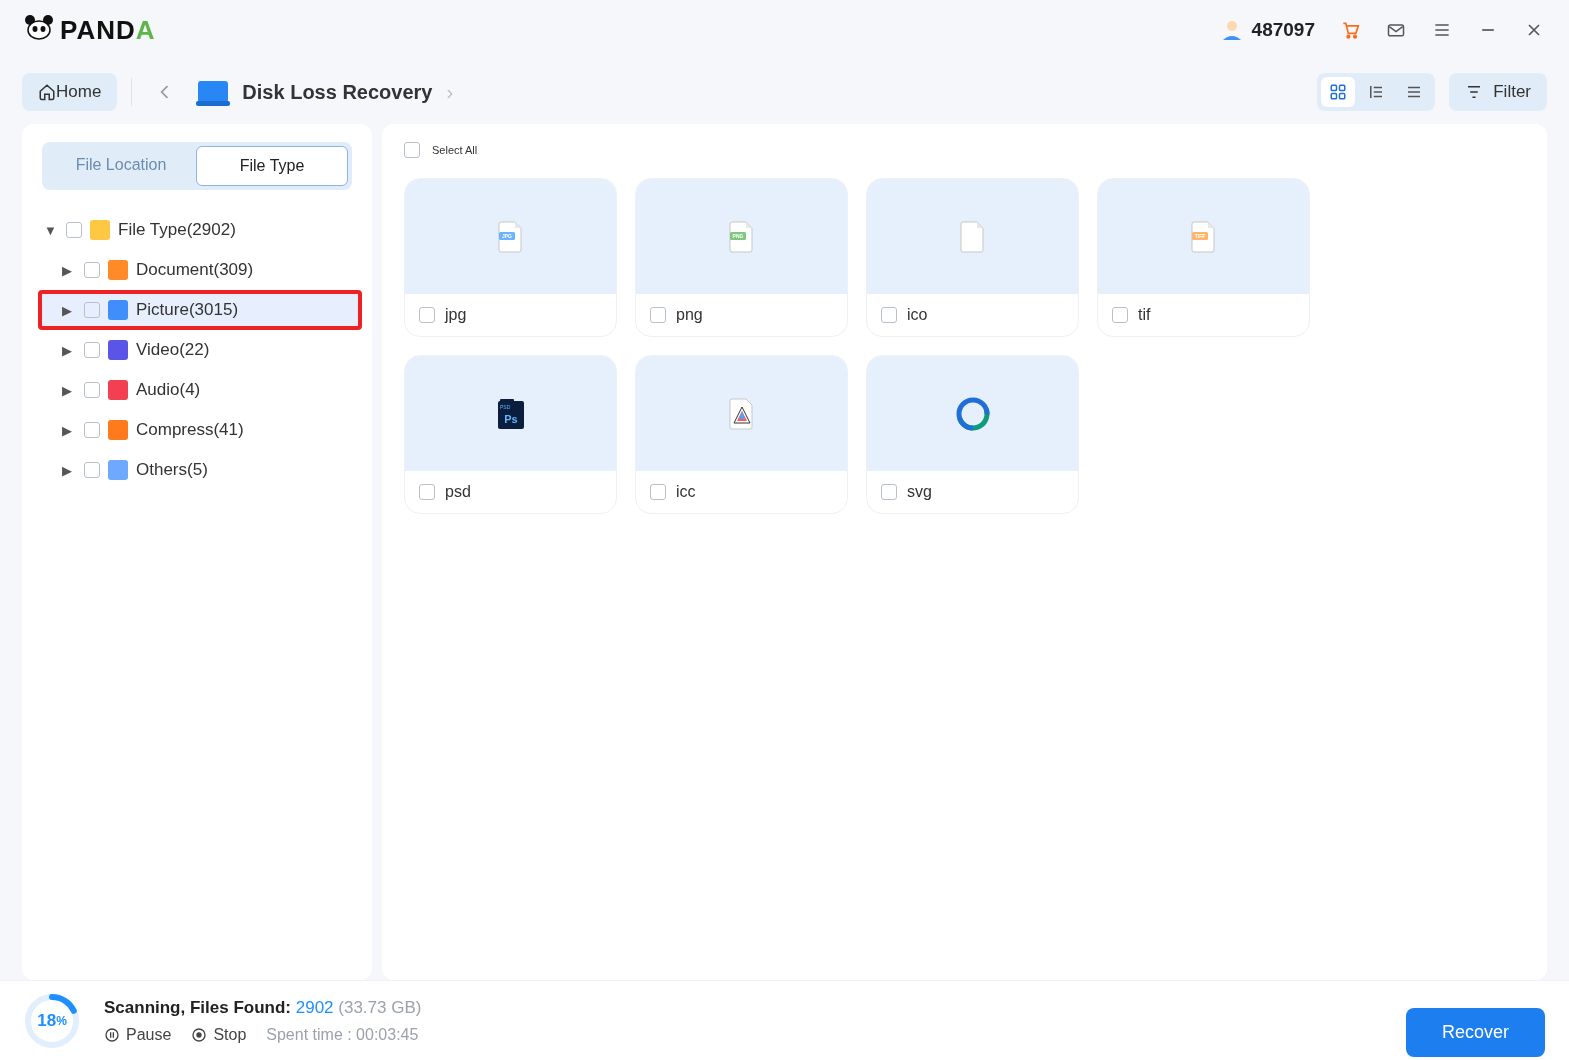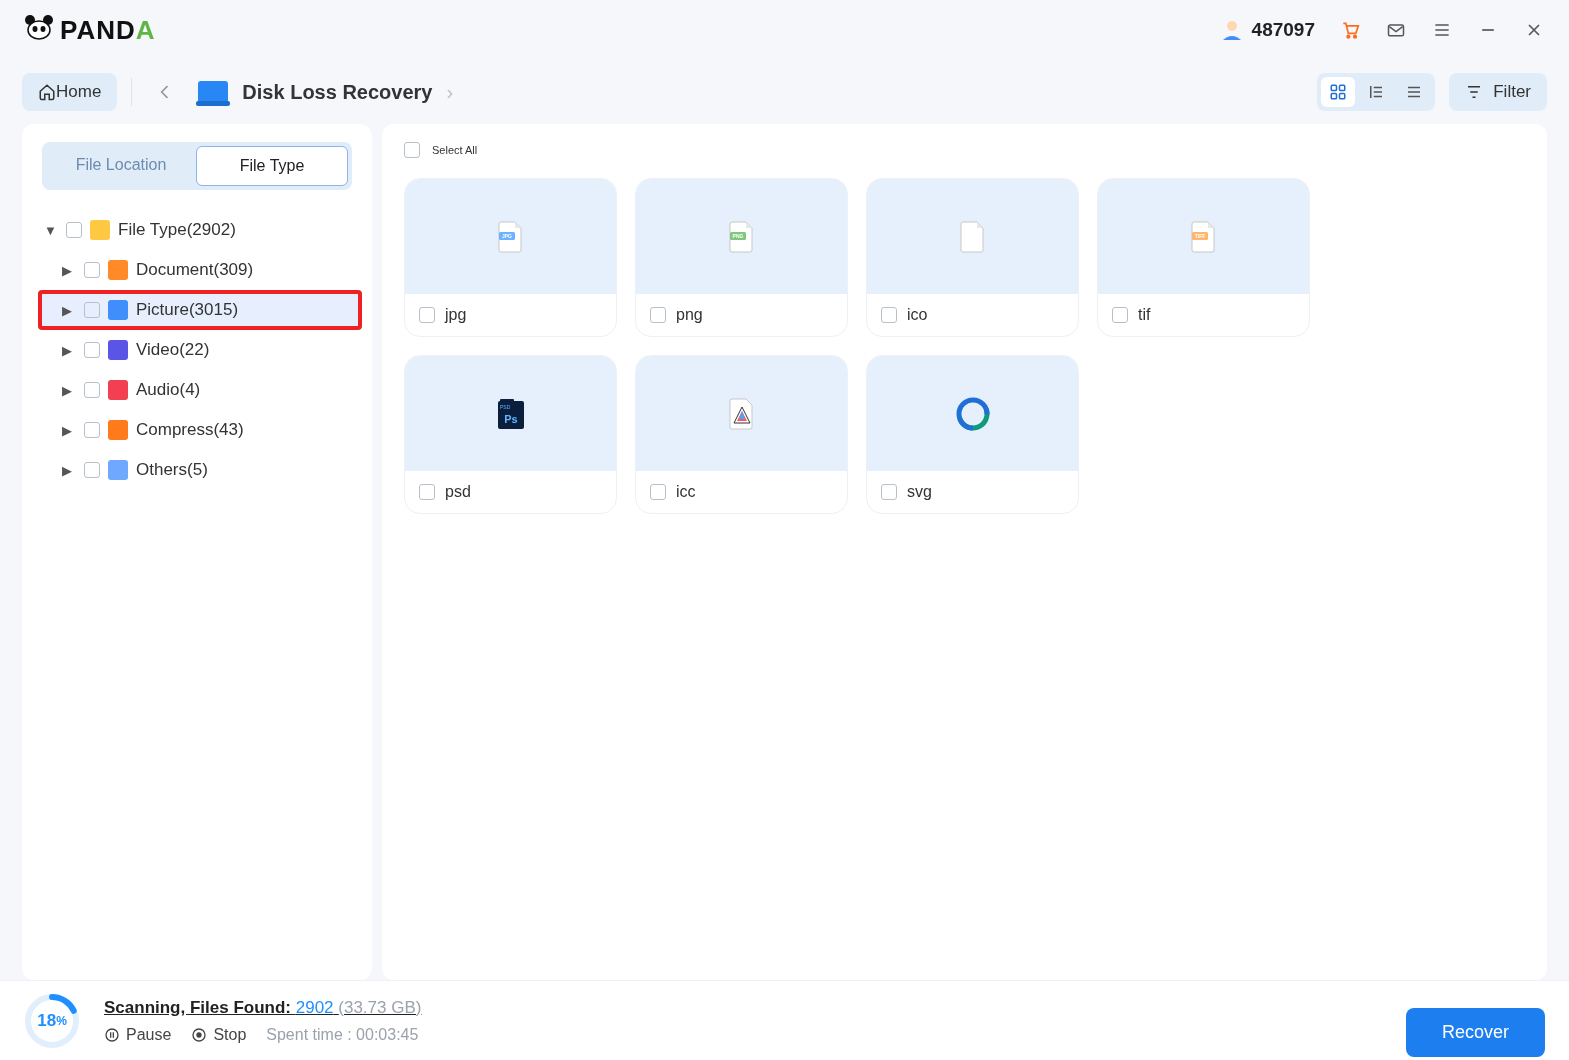--- a/index.html
+++ b/index.html
@@ -59,21 +59,21 @@
 .grid { display: flex; flex-wrap: wrap; gap: 18px; }
 .card { width: 213px; border: 1px solid #edf0f4; border-radius: 16px; overflow: hidden; cursor: pointer; }
 .card-thumb { height: 115px; background: #e6f0fc; display: flex; align-items: center; justify-content: center; }
 .card-foot { display: flex; align-items: center; gap: 10px; padding: 12px 14px; font-size: 16px; color: #333; }
 
 .footer { position: absolute; bottom: 0; left: 0; right: 0; height: 80px; background: #fff; border-top: 1px solid #eef1f5; display: flex; align-items: center; padding: 0 24px; gap: 24px; }
 .progress-ring { width: 56px; height: 56px; position: relative; }
 .progress-ring svg { transform: rotate(-90deg); }
 .progress-text { position: absolute; inset: 0; display: flex; align-items: center; justify-content: center; font-size: 17px; font-weight: 700; color: #1f8fff; }
 .scan-info { display: flex; flex-direction: column; gap: 8px; }
-.scan-top { font-size: 17px; font-weight: 600; color: #222; text-decoration: underline; }
+.scan-top { font-size: 17px; font-weight: 600; color: #222; }
 .scan-top .blue { color: #1f8fff; font-weight: 500; }
 .scan-top .gray { color: #9aa2ab; font-weight: 400; }
 .scan-controls { display: flex; align-items: center; gap: 20px; font-size: 16px; color: #444; }
 .scan-controls .ctl { display: flex; align-items: center; gap: 6px; cursor: pointer; }
 .scan-controls .spent { color: #9aa2ab; }
 .recover-btn { margin-left: auto; background: #1d7ef0; color: #fff; font-size: 18px; font-weight: 500; padding: 14px 36px; border-radius: 8px; cursor: pointer; margin-top: 24px; }
 </style>
 </head>
 <body>
 
@@ -211,21 +211,21 @@
           <div class="tree-row child">
     <span class="caret">▶</span>
     <span class="chk"></span>
     <span class="ticon-sm ic-aud"></span>
     <span>Audio(4)</span>
           </div>
           <div class="tree-row child">
     <span class="caret">▶</span>
     <span class="chk"></span>
     <span class="ticon-sm ic-zip"></span>
-    <span>Compress(43)</span>
+    <span>Compress(41)</span>
           </div>
           <div class="tree-row child">
     <span class="caret">▶</span>
     <span class="chk"></span>
     <span class="ticon-sm ic-oth"></span>
     <span>Others(5)</span>
           </div>
         </div>
     </div>
   </div>

